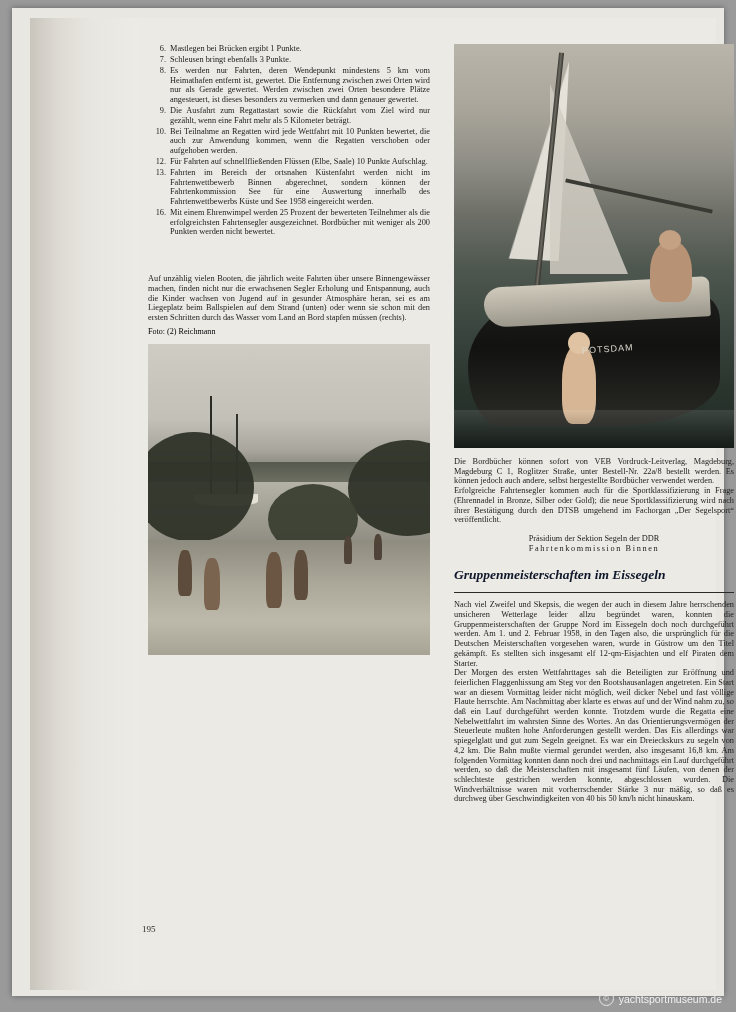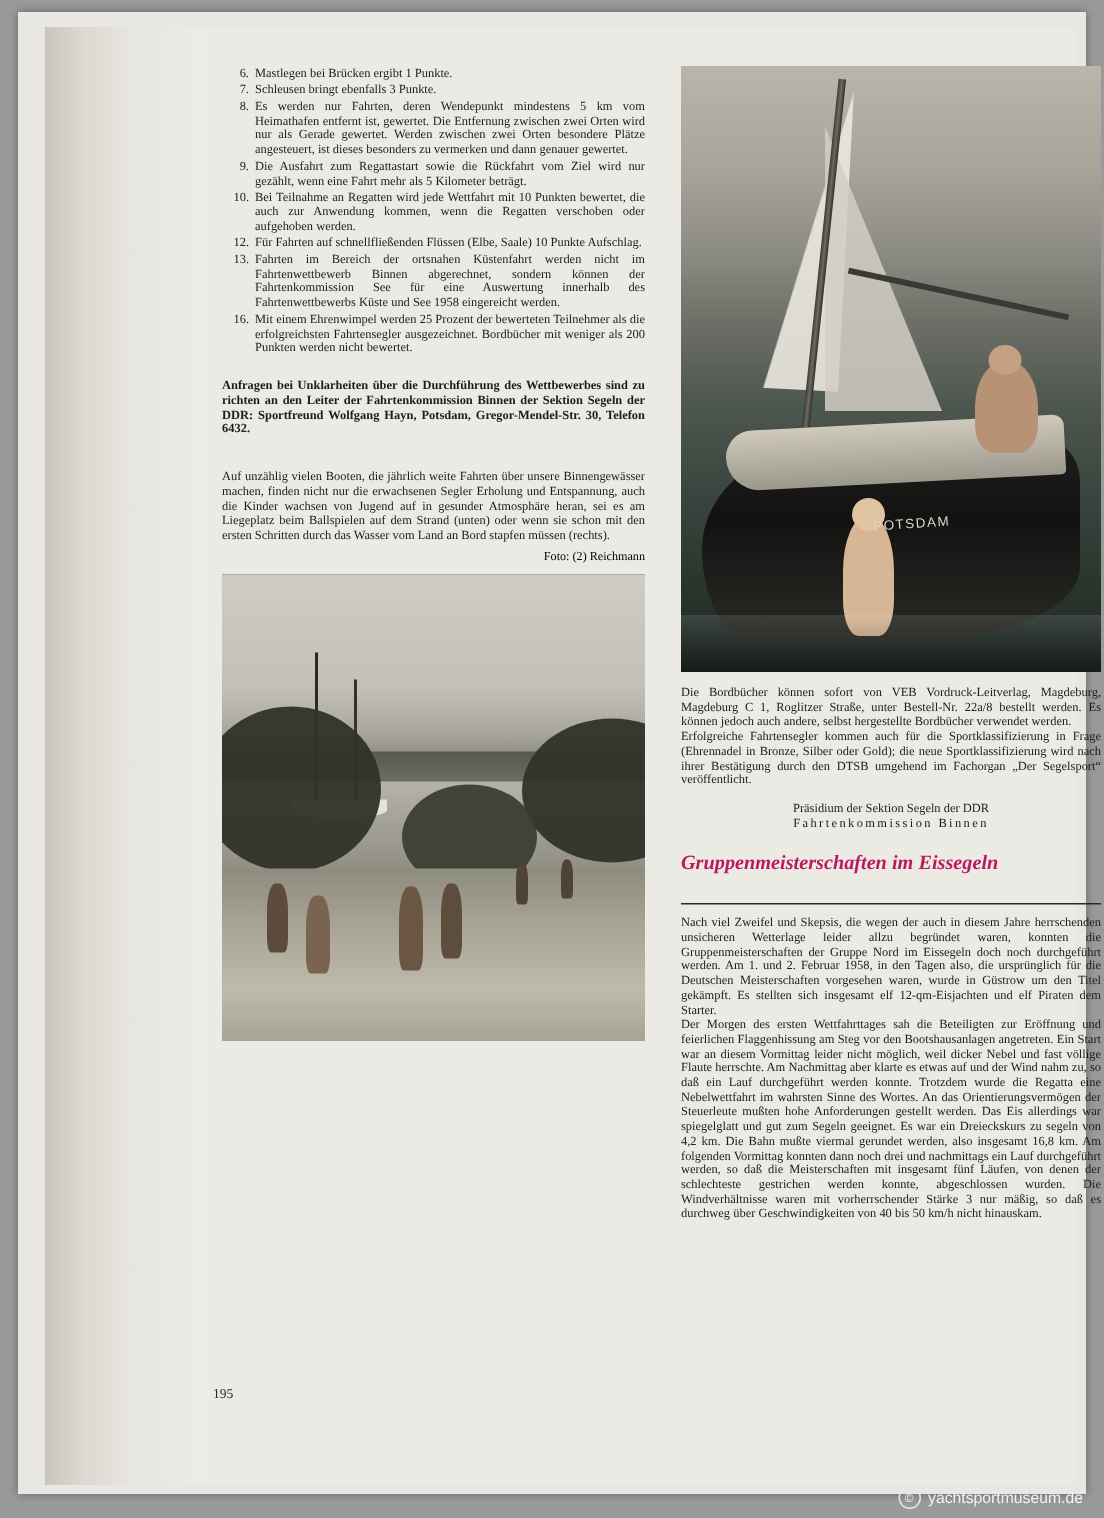--- a/index.html
+++ b/index.html
@@ -92,21 +92,21 @@
   .para.bold {
     font-weight: bold;
   }
   .spacer-sm { height: 9px; }
   .spacer-md { height: 14px; }
   .spacer-lg { height: 22px; }
 
   .photo-caption {
     font-size: 8.1px;
     line-height: 9.6px;
-    text-align: right;
+    text-align: left;
     font-style: normal;
     margin-top: 4px;
   }
 
   
   .photo {
     position: relative;
     overflow: hidden;
     background: #555;
   }
@@ -267,23 +267,23 @@
   .f3 { left: 118px; top: 208px; width: 16px; height: 56px; background:#6b5643; }
   .f4 { left: 146px; top: 206px; width: 14px; height: 50px; background:#5e4c3c; }
   .f5 { left: 196px; top: 192px; width: 8px; height: 28px; background:#4f4236; }
   .f6 { left: 226px; top: 190px; width: 8px; height: 26px; background:#4f4236; }
 
   .heading-script {
     font-family: "Liberation Serif", serif;
     font-style: italic;
     font-size: 13.5px;
     border-bottom: 1px solid #2a2a26;
-    padding-bottom: 19px;
+    padding-bottom: 9px;
     margin: 0 0 7px 0;
-    color: #be185d;
+    color: #0f172a;
   }
   .centered {
     text-align: center;
   }
   .spaced {
     letter-spacing: 1.6px;
   }
   .page-number {
     position: absolute;
     left: 112px;
@@ -328,21 +328,20 @@
             <li><span class="num">7.</span><span>Schleusen bringt ebenfalls 3 Punkte.</span></li>
             <li><span class="num">8.</span><span>Es werden nur Fahrten, deren Wendepunkt mindestens 5 km vom Heimathafen entfernt ist, gewertet. Die Entfernung zwischen zwei Orten wird nur als Gerade gewertet. Werden zwischen zwei Orten besondere Plätze angesteuert, ist dieses besonders zu vermerken und dann genauer gewertet.</span></li>
             <li><span class="num">9.</span><span>Die Ausfahrt zum Regattastart sowie die Rückfahrt vom Ziel wird nur gezählt, wenn eine Fahrt mehr als 5 Kilometer beträgt.</span></li>
             <li><span class="num">10.</span><span>Bei Teilnahme an Regatten wird jede Wettfahrt mit 10 Punkten bewertet, die auch zur Anwendung kommen, wenn die Regatten verschoben oder aufgehoben werden.</span></li>
             <li><span class="num">12.</span><span>Für Fahrten auf schnellfließenden Flüssen (Elbe, Saale) 10 Punkte Aufschlag.</span></li>
             <li><span class="num">13.</span><span>Fahrten im Bereich der ortsnahen Küstenfahrt werden nicht im Fahrtenwettbewerb Binnen abgerechnet, sondern können der Fahrtenkommission See für eine Auswertung innerhalb des Fahrtenwettbewerbs Küste und See 1958 eingereicht werden.</span></li>
             <li><span class="num">16.</span><span>Mit einem Ehrenwimpel werden 25 Prozent der bewerteten Teilnehmer als die erfolgreichsten Fahrtensegler ausgezeichnet. Bordbücher mit weniger als 200 Punkten werden nicht bewertet.</span></li>
           </ul>
 
           <div class="spacer-md"></div>
-          <p class="para bold">Anfragen bei Unklarheiten über die Durchführung des Wettbewerbes sind zu richten an den Leiter der Fahrtenkommission Binnen der Sektion Segeln der DDR: Sportfreund Wolfgang Hayn, Potsdam, Gregor-Mendel-Str. 30, Telefon 6432.</p>
 
           <div class="spacer-lg"></div>
           <p class="para">Auf unzählig vielen Booten, die jährlich weite Fahrten über unsere Binnengewässer machen, finden nicht nur die erwachsenen Segler Erholung und Entspannung, auch die Kinder wachsen von Jugend auf in gesunder Atmosphäre heran, sei es am Liegeplatz beim Ballspielen auf dem Strand (unten) oder wenn sie schon mit den ersten Schritten durch das Wasser vom Land an Bord stapfen müssen (rechts).</p>
           <p class="photo-caption">Foto: (2) Reichmann</p>
 
           <div class="photo photo-bottom">
             <div class="lake-sky"></div>
             <div class="far-shore"></div>
             <div class="lake-water"></div>
             <div class="yacht"></div>

